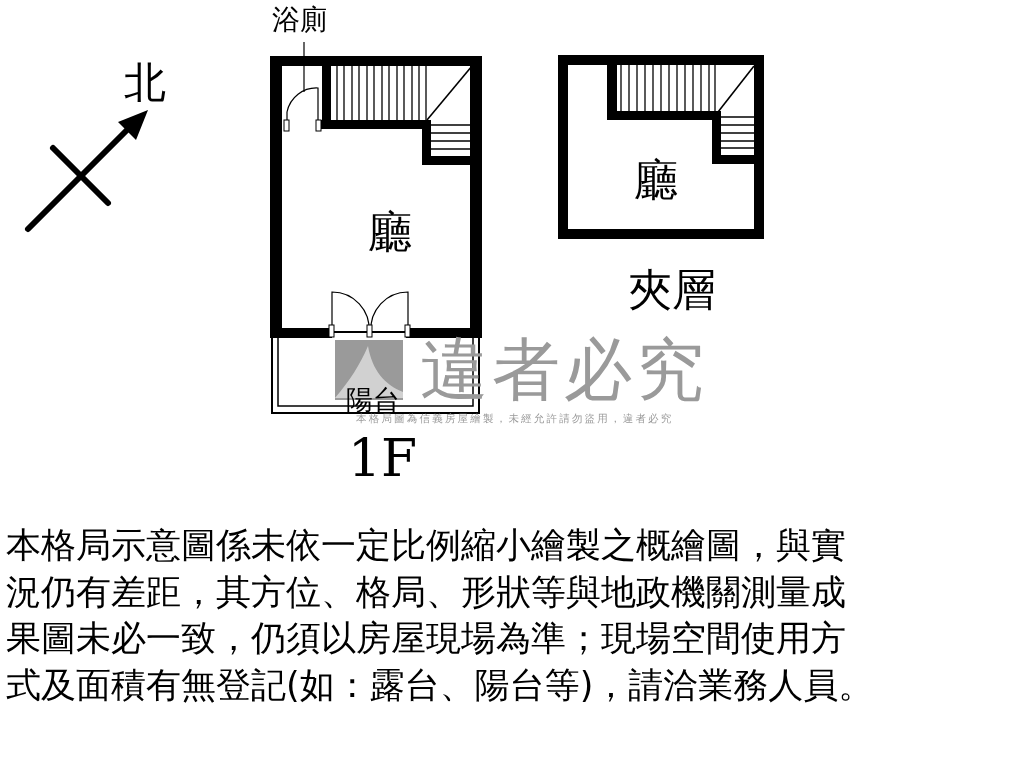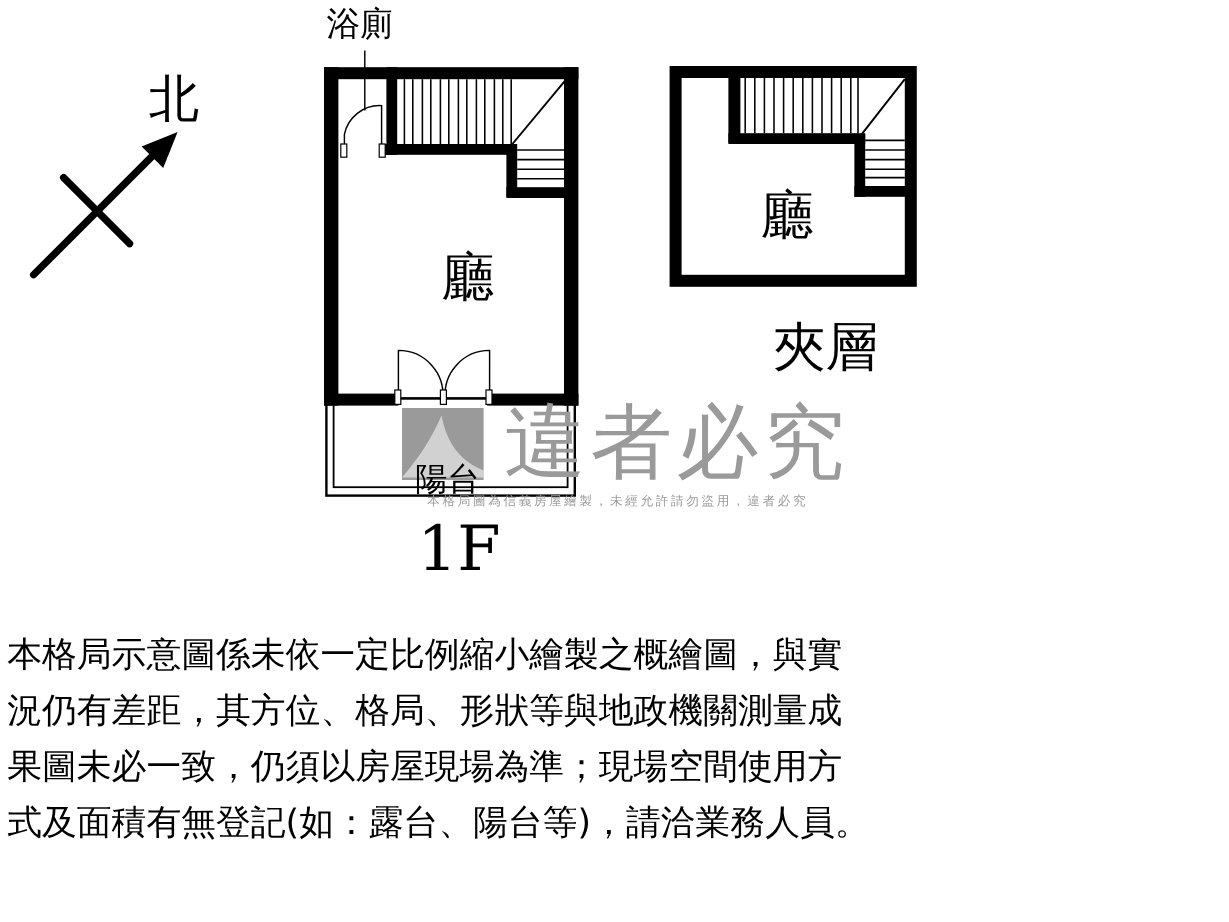--- a/index.html
+++ b/index.html
@@ -8,34 +8,34 @@
       background: #ffffff; position: relative;
       font-family: "DejaVu Serif", serif;
       color: #000;
     }
     .lbl { position: absolute; line-height: 1; white-space: nowrap; }
     #plan { position: absolute; left: 0; top: 0; }
     .north-label { left: 124px; top: 62px; font-size: 42px; }
     .bath-label { left: 272px; top: 6px; font-size: 28px; text-align: right; }
     .hall1-label { left: 368px; top: 210px; font-size: 44px; }
     .hall2-label { left: 634px; top: 158px; font-size: 44px; }
-    .mezz-label { left: 644px; top: 268px; font-size: 44px; text-align: center; }
+    .mezz-label { left: 628px; top: 268px; font-size: 44px; text-align: center; }
     .balcony-label { left: 346px; top: 358px; font-size: 27px; margin-top: 28px; }
     .floor-label { left: 348px; top: 432px; font-size: 52px; }
     .wm-text {
       left: 420px; top: 336px; font-size: 68px; color: #9a9a9a;
       font-family: "DejaVu Sans", sans-serif; letter-spacing: 4px;
     }
     .wm-sub {
       left: 336px; top: 413px; font-size: 10.5px; color: #9a9a9a;
       font-family: "DejaVu Sans", sans-serif; letter-spacing: 2.2px; margin-left: 20px;
     }
     .disclaimer {
       position: absolute; left: 6px; top: 522px; width: 1010px;
-      font-family: "DejaVu Sans", sans-serif; font-size: 29px;
+      font-family: "DejaVu Sans", sans-serif; font-size: 35px;
       line-height: 46.5px; color: #000;
     }
     .disclaimer div { white-space: nowrap; }
   </style>
 </head>
 <body>
 
 <svg id="plan" width="1024" height="500" viewBox="0 0 1024 500">
 
   <g>

